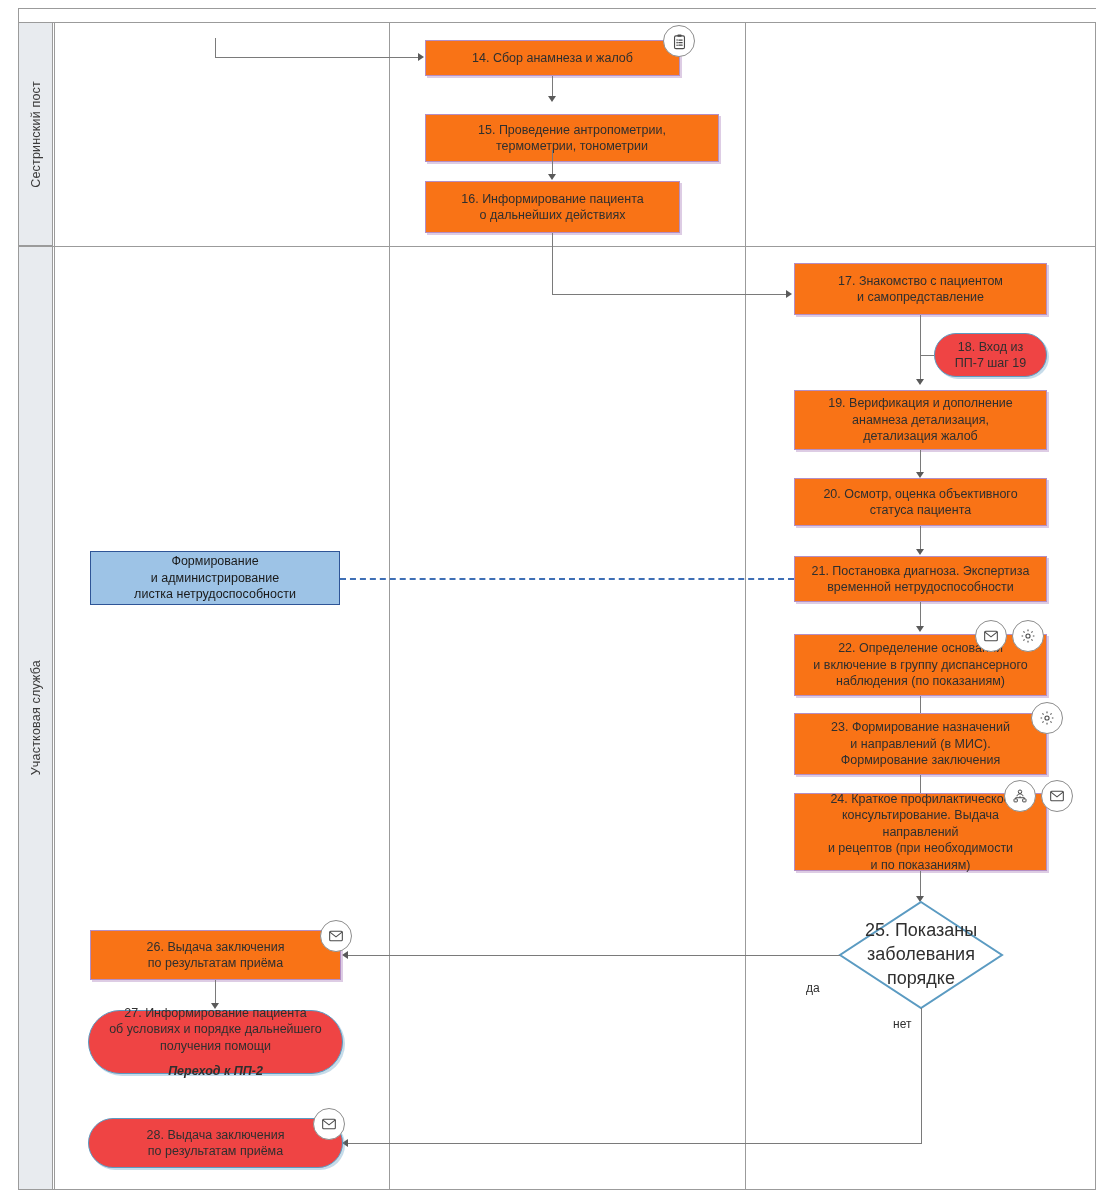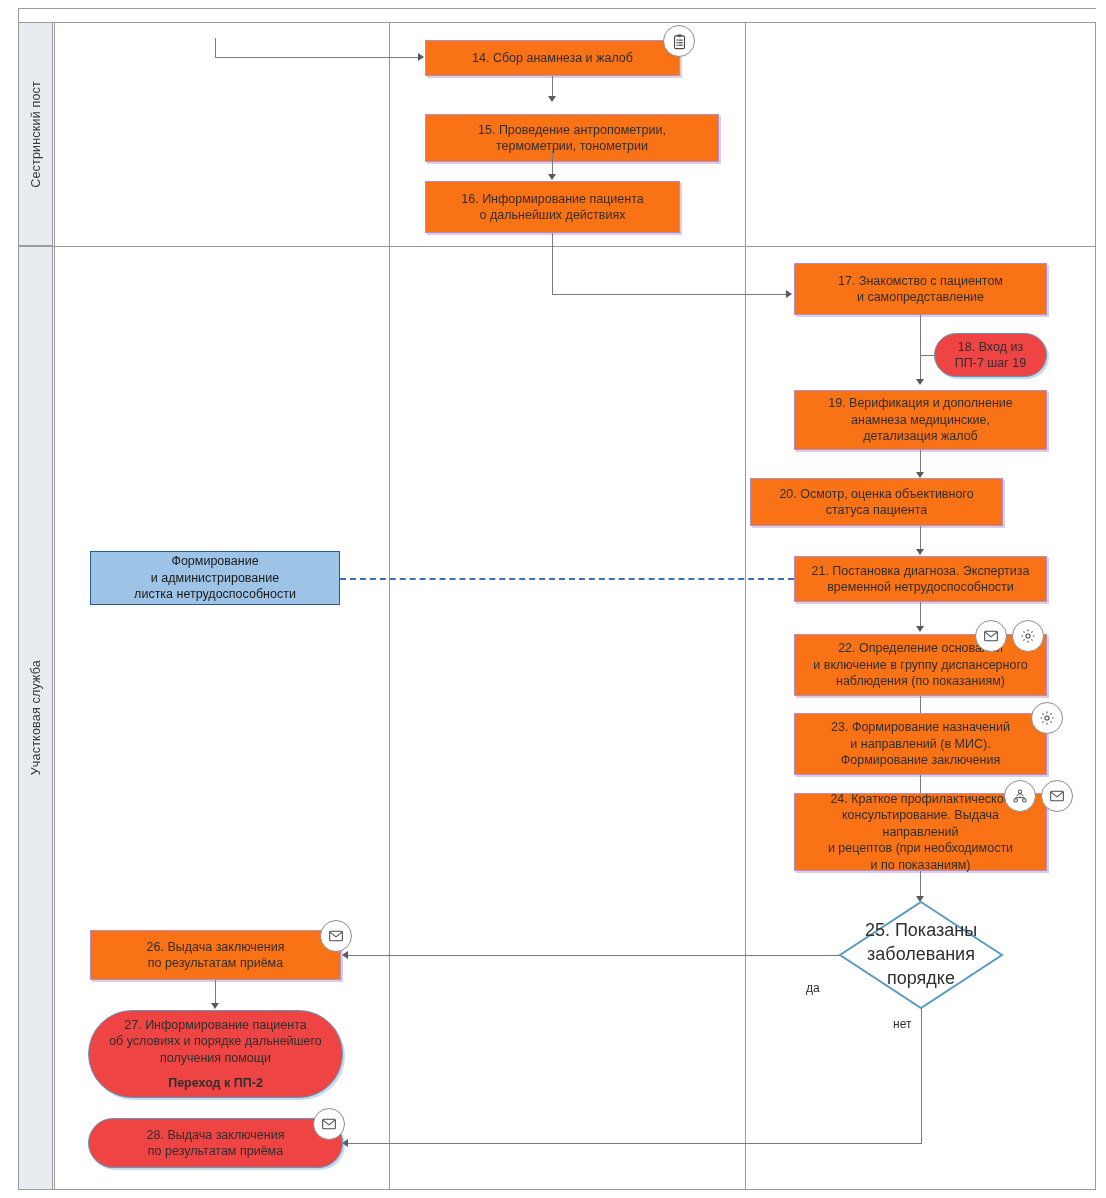--- a/index.html
+++ b/index.html
@@ -19,21 +19,21 @@
   .left-rule{position:absolute;width:0;border-left:1px solid #9b9b9b;}
 
   
   .node{position:absolute;box-sizing:border-box;display:flex;flex-direction:column;
         align-items:center;justify-content:center;text-align:center;
         font-size:12.5px;line-height:1.32;color:#2f2f2f;padding:4px 8px;}
   .n-proc{background:#f97316;border:1.6px solid #b48ec4;box-shadow:2px 2px 0 rgba(180,142,196,.45);}
   .n-term{background:#ef4444;border:1.6px solid #5b9bc2;border-radius:999px;
           box-shadow:2px 2px 0 rgba(91,155,194,.35);}
   .n-blue{background:#9dc3e6;border:1.6px solid #2f5597;color:#1a1a1a;}
-  .n-sub{font-weight:bold;margin-top:9px;}
+  .n-sub{font-weight:bold;margin-top:9px;font-style:italic;}
 
   .diamond{position:absolute;}
   .diamond .dshape{position:absolute;inset:0;}
   .diamond .dlabel{position:absolute;inset:0;display:flex;align-items:center;justify-content:center;
       text-align:center;font-size:18px;line-height:1.32;color:#2f2f2f;}
 
   
   .ln-h{position:absolute;height:0;border-top:1px solid #7a7a7a;}
   .ln-v{position:absolute;width:0;border-left:1px solid #7a7a7a;}
   .ln-dash{position:absolute;height:0;border-top:2.2px dashed #3f6fb5;}
@@ -120,28 +120,28 @@
 
   <div class="ln-h" style="left:920px; top:355px; width:14px;"></div>
 
   <div class="node n-term" style="left:934px; top:333px; width:113px; height:44px;">
     <div>18. Вход из</div>
     <div>ПП-7 шаг 19</div>
   </div>
 
   <div class="node n-proc" style="left:794px; top:390px; width:253px; height:60px;">
     <div>19. Верификация и дополнение</div>
-    <div>анамнеза медицинские,</div>
+    <div>анамнеза детализация,</div>
     <div>детализация жалоб</div>
   </div>
 
   <div class="ln-v" style="left:920px; top:450px; height:24px;"></div>
   <div class="arw arw-d" style="left:916px; top:472px;"></div>
 
-  <div class="node n-proc" style="left:750px; top:478px; width:253px; height:48px;">
+  <div class="node n-proc" style="left:794px; top:478px; width:253px; height:48px;">
     <div>20. Осмотр, оценка объективного</div>
     <div>статуса пациента</div>
   </div>
 
   <div class="ln-v" style="left:920px; top:526px; height:26px;"></div>
   <div class="arw arw-d" style="left:916px; top:549px;"></div>
 
   <div class="node n-blue" style="left:90px; top:551px; width:250px; height:54px;">
     <div>Формирование</div>
     <div>и администрирование</div>
@@ -247,21 +247,21 @@
   <div class="badge" style="left:320px; top:920px;">
     <svg width="16" height="16" viewBox="0 0 24 24" fill="none" stroke="#4a4a4a" stroke-width="1.6">
       <rect x="2.5" y="5" width="19" height="14" rx="1.5"></rect>
       <polyline points="2.5,5.8 12,13.2 21.5,5.8"></polyline>
     </svg>
   </div>
 
   <div class="ln-v" style="left:215px; top:980px; height:26px;"></div>
   <div class="arw arw-d" style="left:211px; top:1003px;"></div>
 
-  <div class="node n-term" style="left:88px; top:1010px; width:255px; height:88px;">
+  <div class="node n-term" style="left:88px; top:1010px; width:255px; height:64px;">
     <div>27. Информирование пациента</div>
     <div>об условиях и порядке дальнейшего</div>
     <div>получения помощи</div>
     <div class="n-sub">Переход к ПП-2</div>
   </div>
 
   <div class="node n-term" style="left:88px; top:1118px; width:255px; height:50px;">
     <div>28. Выдача заключения</div>
     <div>по результатам приёма</div>
   </div>

